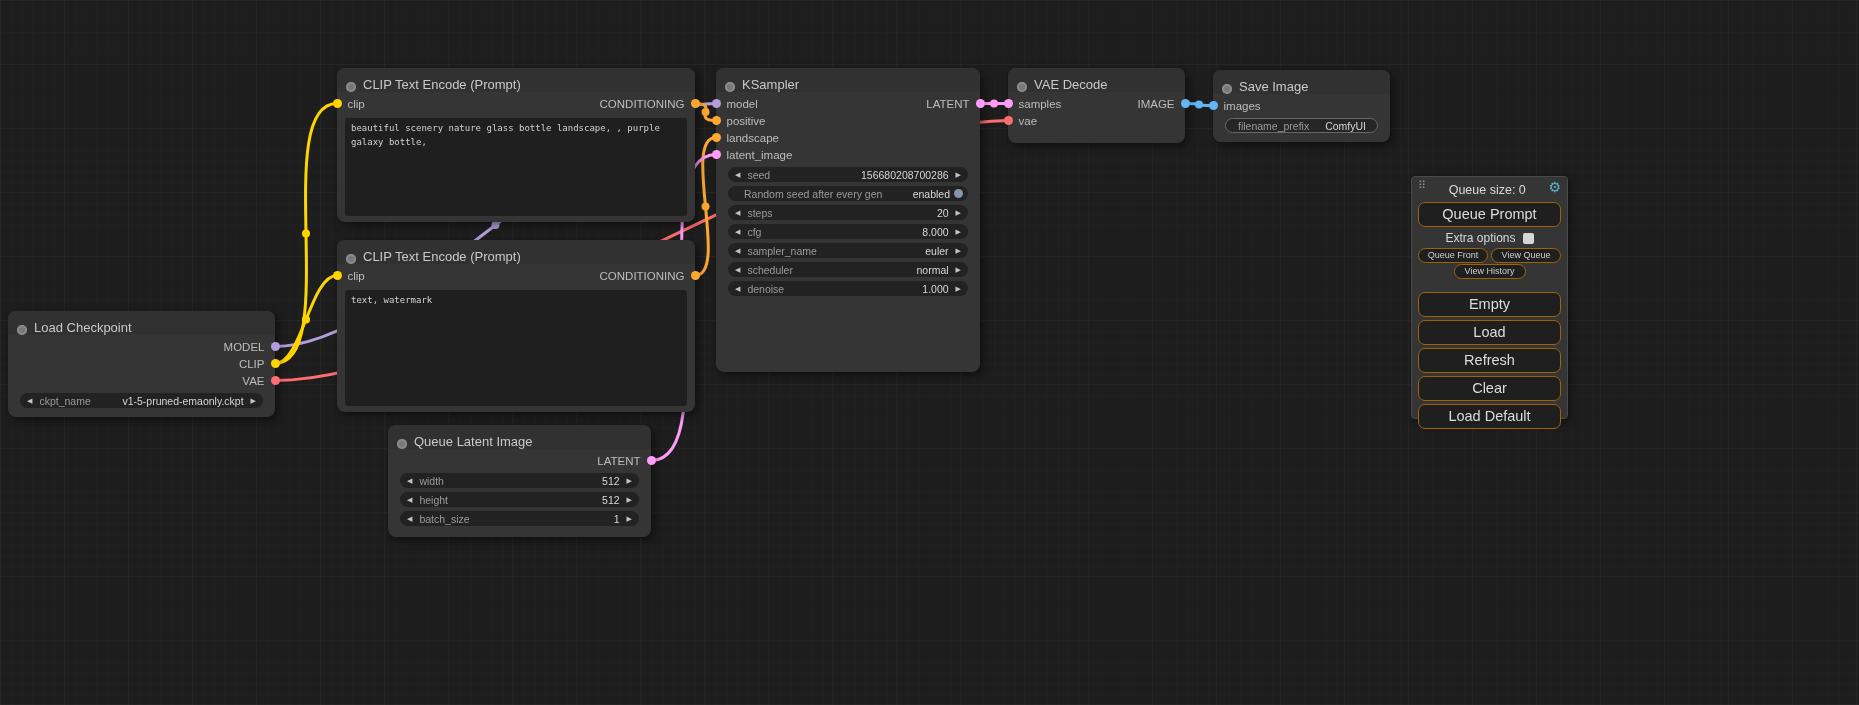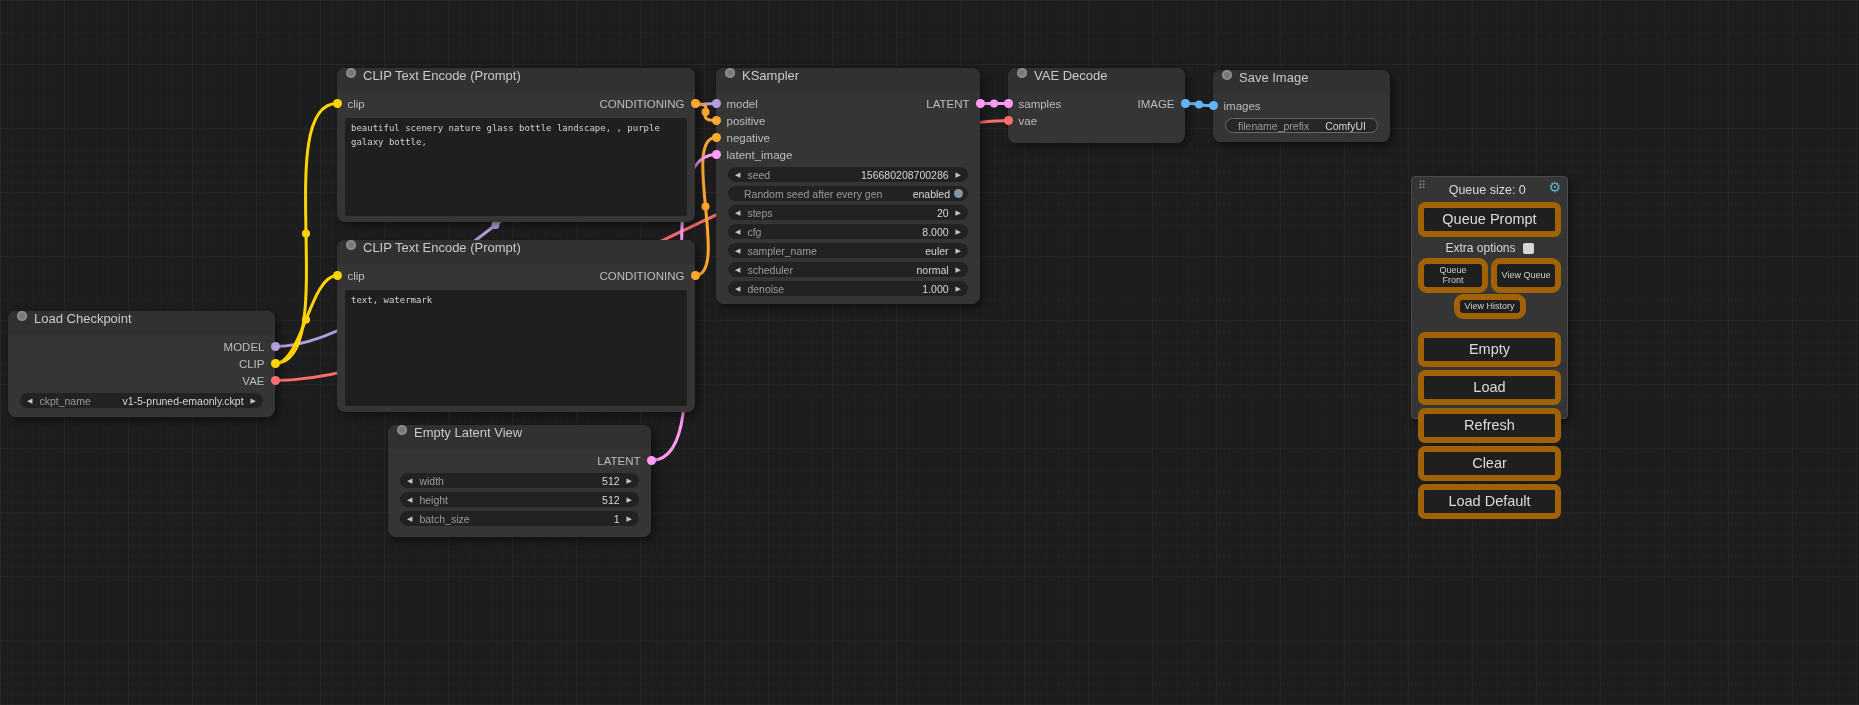--- a/index.html
+++ b/index.html
@@ -27,21 +27,21 @@
     background: #353535;
     border-radius: 8px;
     box-shadow: 3px 3px 9px rgba(0,0,0,0.5);
     z-index: 2;
     color: #c8c8c8;
   }
   .node-title {
     height: 24px;
     background: #313131;
     border-radius: 8px 8px 0 0;
-    display: flex; align-items: flex-start; gap: 7px;
+    display: flex; align-items: flex-end; gap: 7px;
     padding: 0 9px;
     font-size: 13px; color: #c9c9c9;
     white-space: nowrap;
   }
   .collapse-dot {
     width: 10px; height: 10px; border-radius: 50%;
     background: #787878; flex: none;
     box-shadow: inset 0 0 0 2px #8a8a8a;
   }
   .node-body { padding-top: 3px; }
@@ -99,21 +99,21 @@
     color: #ddd;
   }
   .menu-header { display: flex; align-items: flex-start; height: 20px; }
   .drag-handle { color: #8b8b8b; font-size: 11px; margin-top: -1px; cursor: grab; }
   .queue-size { flex: 1; text-align: center; font-size: 12.5px; color: #dcdcdc; padding-top: 3px; }
   .gear { font-size: 14px; line-height: 14px; cursor: pointer; }
 
   .mbtn {
     display: block; width: 100%;
     background: #1f1f1f;
-    border: 6px solid #a16207;
+    border: 1px solid #a16207;
     border-radius: 7px;
     color: #dcdcdc;
     font-family: "Liberation Sans", sans-serif;
     font-size: 14.5px;
     text-align: center;
     padding: 3px 0 4px 0;
     margin: 3px 0;
     cursor: pointer;
   }
   .mbtn.primary { margin-top: 2px; }
@@ -226,21 +226,21 @@
         <span class="dot" style="background: rgb(255, 169, 49);"></span>
       </div>
     </div>
     <div class="prompt" style="height:116px">text, watermark</div>
   </div>
 </div>
 
 <div class="node" style="left:388px;top:425px;width:263px;height:112px">
   <div class="node-title">
     <span class="collapse-dot"></span>
-    <span>Empty Latent View</span>
+    <span>Queue Latent Image</span>
   </div>
   <div class="node-body">
     <div class="slot-row right">
       <div class="slot out">
         <span class="slot-label">LATENT</span>
         <span class="dot" style="background: rgb(255, 156, 249);"></span>
       </div>
     </div>
     <div class="widget">
       <span class="arrow">◀</span>
@@ -256,21 +256,21 @@
     </div>
     <div class="widget">
       <span class="arrow">◀</span>
       <span class="wlabel">batch_size</span>
       <span class="wvalue">1</span>
       <span class="arrow">▶</span>
     </div>
   </div>
 </div>
 
-<div class="node" style="left:716px;top:68px;width:264px;height:236px">
+<div class="node" style="left:716px;top:68px;width:264px;height:304px">
   <div class="node-title">
     <span class="collapse-dot"></span>
     <span>KSampler</span>
   </div>
   <div class="node-body">
     <div class="slot-row">
       <div class="slot in">
         <span class="dot" style="background: rgb(179, 157, 219);"></span>
         <span class="slot-label">model</span>
       </div>
@@ -281,21 +281,21 @@
     </div>
     <div class="slot-row">
       <div class="slot in">
         <span class="dot" style="background: rgb(255, 169, 49);"></span>
         <span class="slot-label">positive</span>
       </div>
     </div>
     <div class="slot-row">
       <div class="slot in">
         <span class="dot" style="background: rgb(255, 169, 49);"></span>
-        <span class="slot-label">negative</span>
+        <span class="slot-label">landscape</span>
       </div>
     </div>
     <div class="slot-row">
       <div class="slot in">
         <span class="dot" style="background: rgb(255, 156, 249);"></span>
         <span class="slot-label">latent_image</span>
       </div>
     </div>
     <div class="widget">
       <span class="arrow">◀</span>

